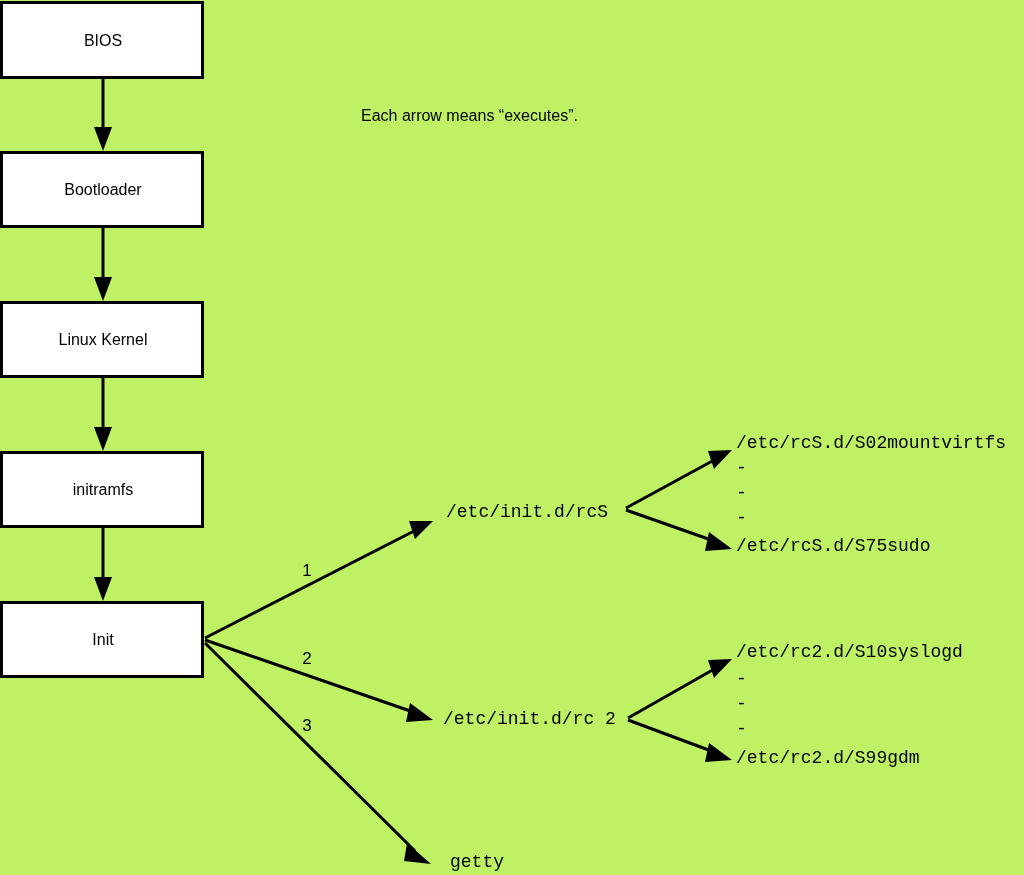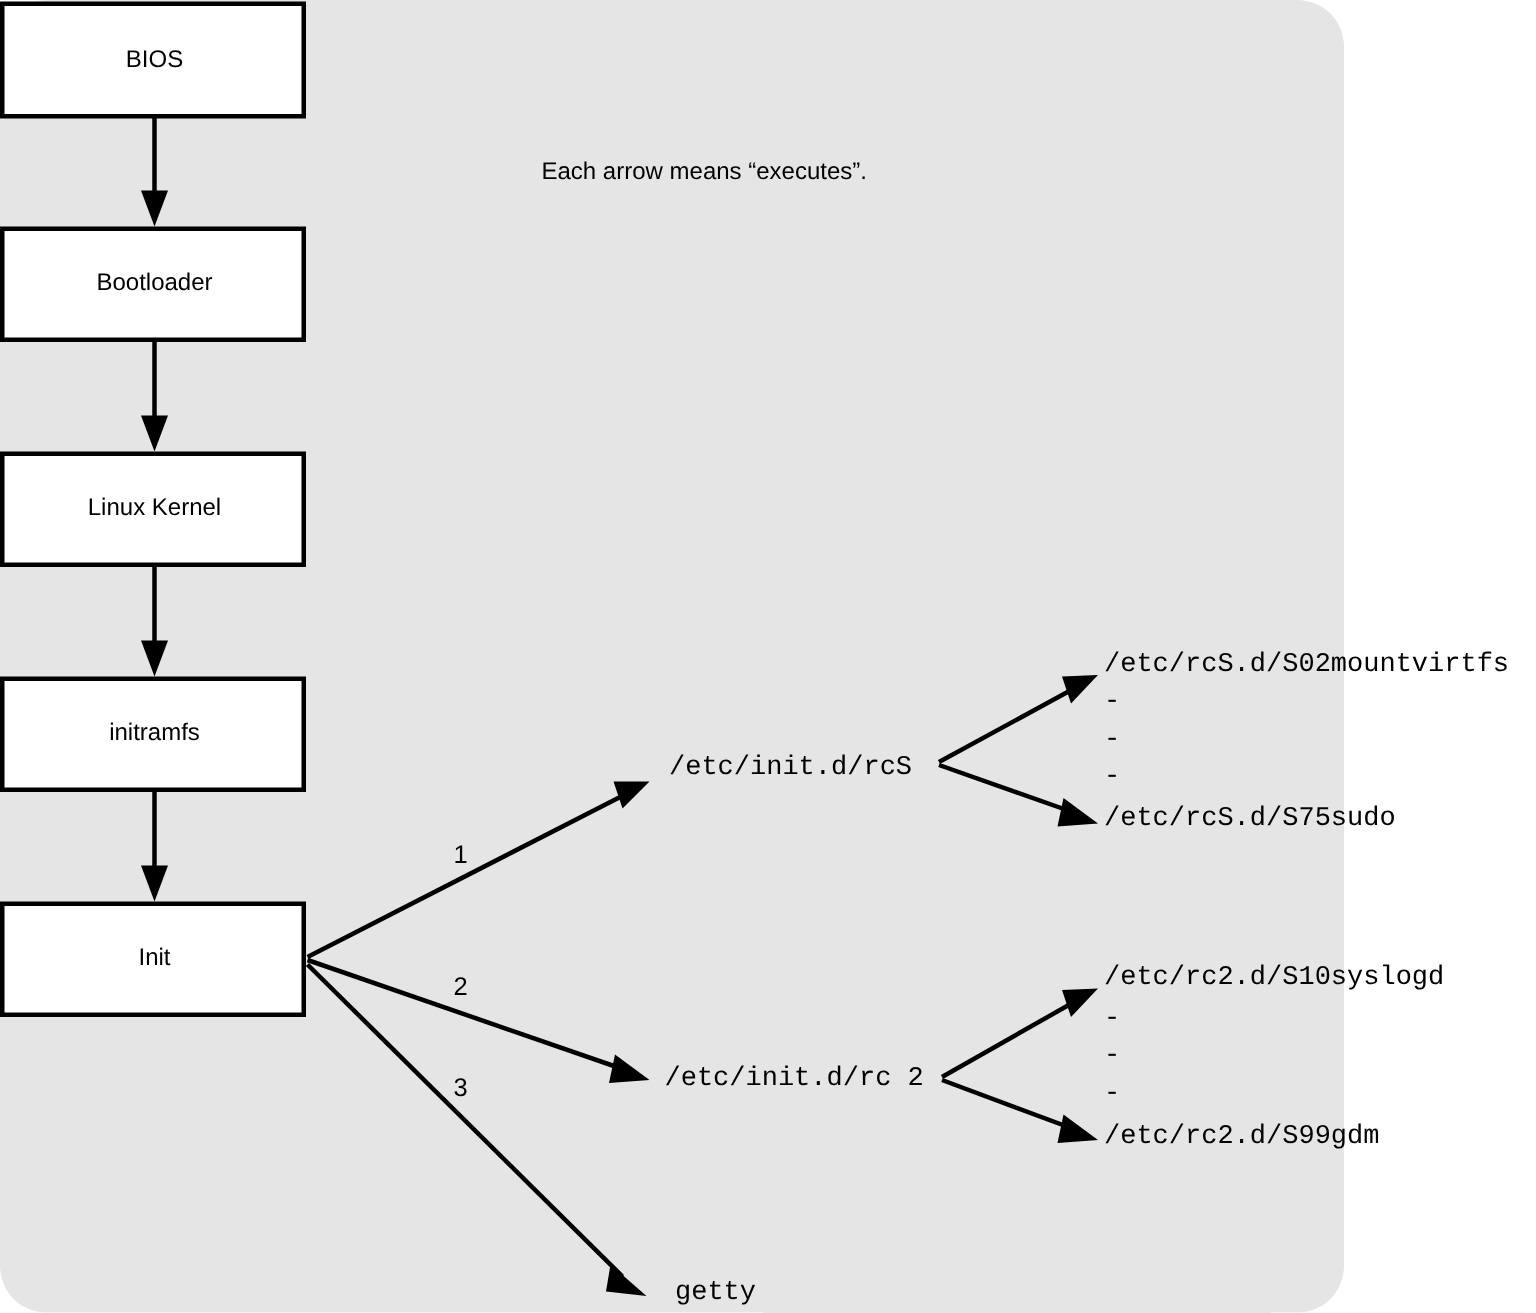--- a/index.html
+++ b/index.html
@@ -8,24 +8,23 @@
     background: #ffffff;
   }
   body {
     width: 1024px;
     height: 875px;
     overflow: hidden;
     font-family: "Liberation Sans", sans-serif;
   }
   #diagram-root {
     position: relative;
-    width: 896px;
+    width: 1024px;
     height: 875px;
-    background: #e5e5e5;
-    border-radius: 31px;
+    background: #bef264;
   }
   svg#boot-diagram {
     display: block;
     width: 1024px;
     height: 875px;
   }
   .node-box {
     fill: #ffffff;
     stroke: #000000;
     stroke-width: 3;

